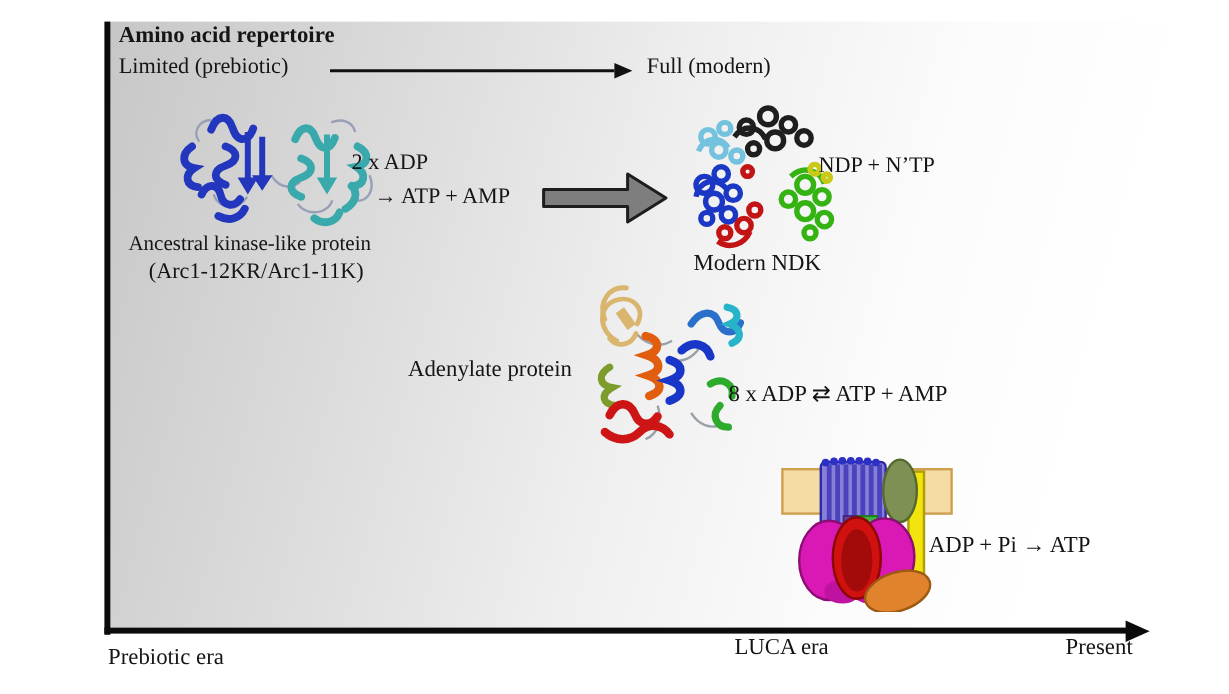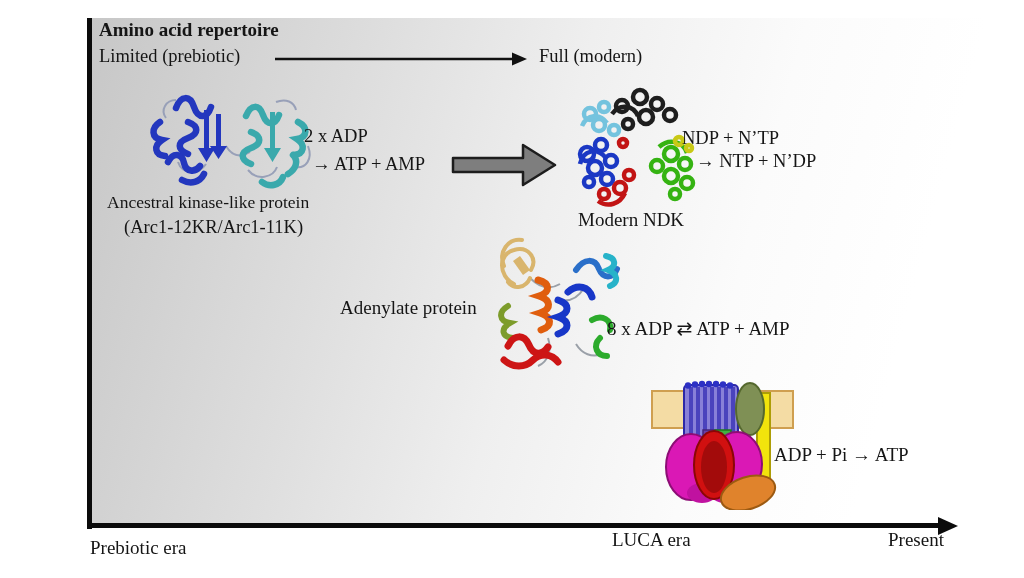--- a/index.html
+++ b/index.html
@@ -69,21 +69,21 @@
       <path d="M105,44 c11,4 11,12 0,16 c-11,4 -11,12 0,16"></path>
       <path d="M152,34 c10,5 10,15 -1,17 c9,6 7,15 -3,16"></path>
       <path d="M142,86 c8,-5 11,-13 5,-19"></path>
       <path d="M116,94 c8,6 18,3 21,-5"></path>
     </g>
     <g fill="#3aa9ac">
       <path d="M124,24 h5 v36 h6 l-8.5,14 -8.5,-14 h6 z"></path>
     </g>
   </svg>
 
-  <div class="txt t18" style="left:304px;top:126px;">2 x ADP</div>
+  <div class="txt t18" style="left:293px;top:126px;">2 x ADP</div>
   <div class="txt t18" style="left:312px;top:154px;">→ ATP + AMP</div>
   <div class="txt t17" style="left:107px;top:192px;">Ancestral kinase-like protein</div>
   <div class="txt t18" style="left:124px;top:217px;">(Arc1-12KR/Arc1-11K)</div>
 
   <svg class="abs" style="left:449px;top:139px;" width="110" height="52" viewBox="0 0 110 52">
     <path d="M4,19 h70 v-13 l32,20 -32,20 v-13 h-70 z" fill="#7e7e7e" stroke="#1d1d1d" stroke-width="2.5" stroke-linejoin="round"></path>
   </svg>
 
   <svg class="abs" style="left:558px;top:82px;" width="170" height="136" viewBox="0 0 170 136">
     <g stroke="#1e1e1e" stroke-width="4.5" fill="none">
@@ -127,21 +127,20 @@
         <circle cx="117" cy="112" r="5"></circle>
       <path d="M101,65 c10,-9 24,-6 28,6"></path>
     </g>
     <g stroke="#c9c916" stroke-width="4.5" fill="none">
       <circle cx="121" cy="59" r="4"></circle>
         <circle cx="131" cy="66" r="3"></circle>
     </g>
   </svg>
 
   <div class="txt t18" style="left:682px;top:128px;">NDP + N’TP</div>
-  <div class="txt t18" style="left:696px;top:151px;">→ NTP + N’DP</div>
   <div class="txt t19" style="left:578px;top:209px;">Modern NDK</div>
 
   <div class="txt t19" style="left:340px;top:297px;">Adenylate protein</div>
   <svg class="abs" style="left:478px;top:226px;" width="155" height="152" viewBox="0 0 155 152">
     <g stroke="#9aa0a8" stroke-width="2" fill="none">
       <path d="M52,52 c10,10 20,12 30,6"></path>
       <path d="M106,62 c-6,10 -15,14 -25,12"></path>
       <path d="M98,118 c6,10 16,14 26,10"></path>
       <path d="M70,112 c4,12 0,24 -10,28"></path>
     </g>

